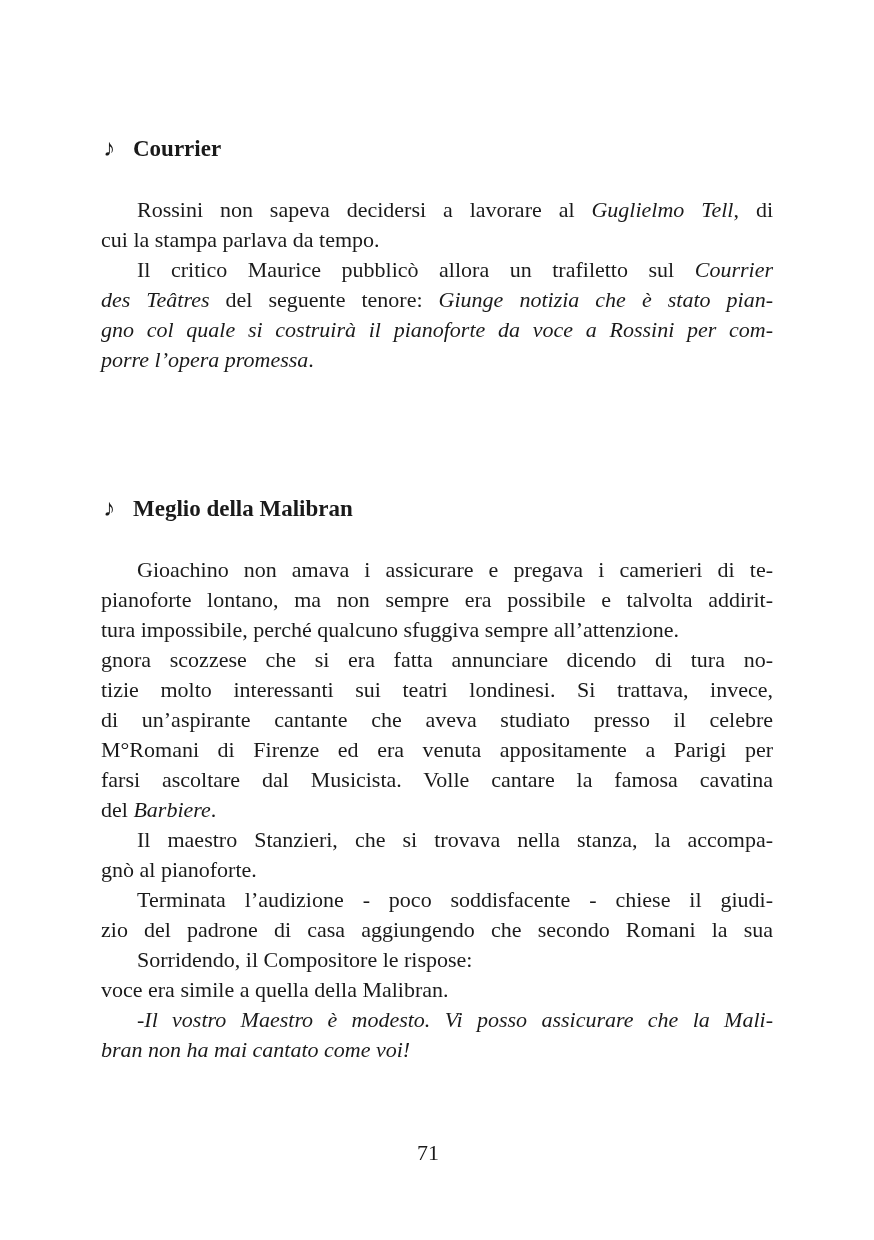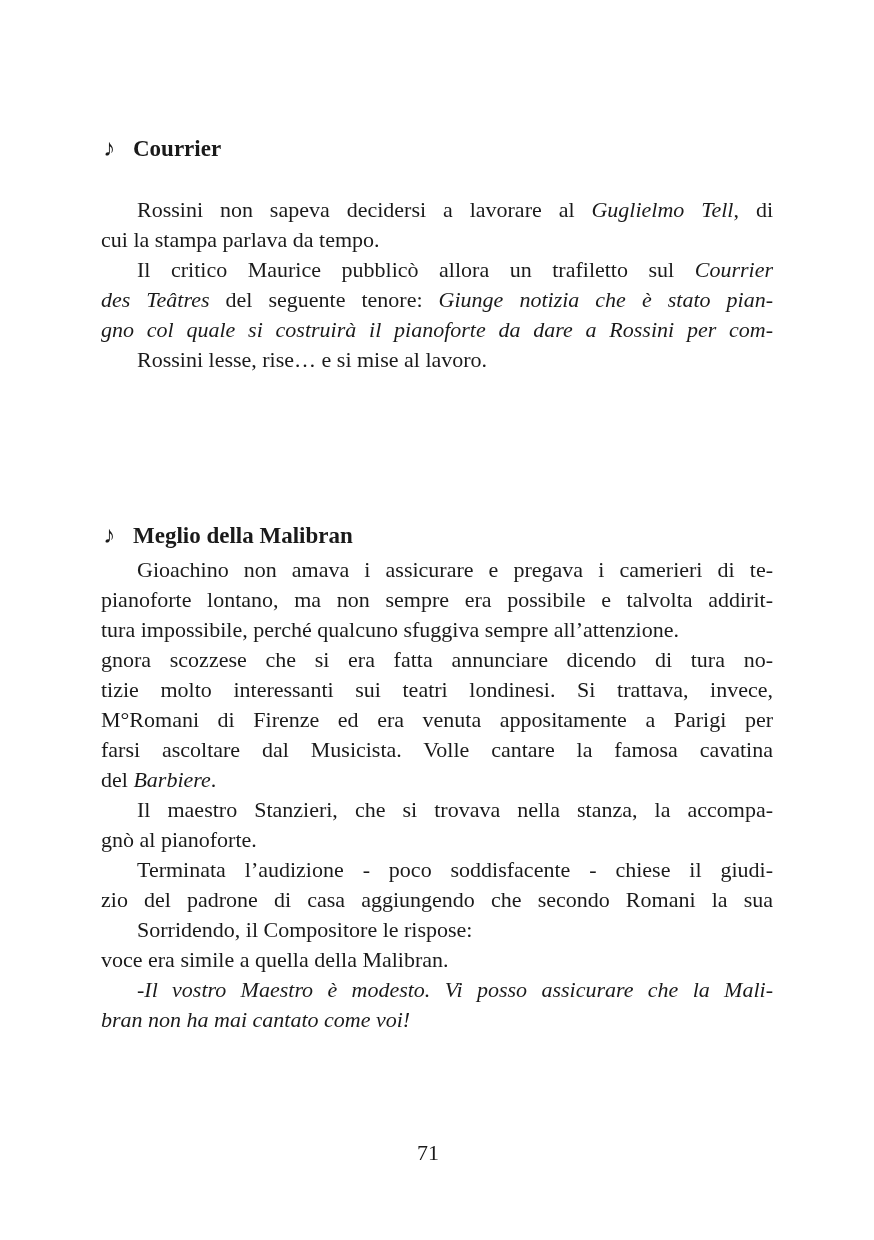--- a/index.html
+++ b/index.html
@@ -21,33 +21,34 @@
 <div class="page">
 
   <div class="heading" style="top:133px;">
     <span class="note">♪</span><span>Courrier</span>
   </div>
   <div class="section" style="top:195px;" id="sec0">
       <div class="line indent"><span>Rossini non sapeva decidersi a lavorare al </span><i>Guglielmo Tell</i><span>, di</span></div>
       <div class="line last"><span>cui la stampa parlava da tempo.</span></div>
       <div class="line indent"><span>Il critico Maurice pubblicò allora un trafiletto sul </span><i>Courrier</i></div>
       <div class="line "><i>des Teâtres</i><span> del seguente tenore: </span><i>Giunge notizia che è stato pian-</i></div>
-      <div class="line "><i>gno col quale si costruirà il pianoforte da dare a Rossini per com-</i></div>
-      <div class="line indent last"><span>Rossini lesse, rise… e si mise al lavoro.</span></div>
+      <div class="line "><i>gno col quale si costruirà il pianoforte da voce a Rossini per com-</i></div>
+      <div class="line last"><i>porre l’opera promessa</i><span>.</span></div>
     </div>
 
-  <div class="heading" style="top:520px;">
+  <div class="heading" style="top:493px;">
     <span class="note">♪</span><span>Meglio della Malibran</span>
   </div>
   <div class="section" style="top:555px;" id="sec1">
       <div class="line indent"><span>Gioachino non amava i assicurare e pregava i camerieri di te-</span></div>
       <div class="line "><span>pianoforte lontano, ma non sempre era possibile e talvolta addirit-</span></div>
       <div class="line last"><span>tura impossibile, perché qualcuno sfuggiva sempre all’attenzione.</span></div>
       <div class="line "><span>gnora scozzese che si era fatta annunciare dicendo di tura no-</span></div>
       <div class="line "><span>tizie molto interessanti sui teatri londinesi. Si trattava, invece,</span></div>
+      <div class="line "><span>di un’aspirante cantante che aveva studiato presso il celebre</span></div>
       <div class="line "><span>M°Romani di Firenze ed era venuta appositamente a Parigi per</span></div>
       <div class="line "><span>farsi ascoltare dal Musicista. Volle cantare la famosa cavatina</span></div>
       <div class="line last"><span>del </span><i>Barbiere</i><span>.</span></div>
       <div class="line indent"><span>Il maestro Stanzieri, che si trovava nella stanza, la accompa-</span></div>
       <div class="line last"><span>gnò al pianoforte.</span></div>
       <div class="line indent"><span>Terminata l’audizione - poco soddisfacente - chiese il giudi-</span></div>
       <div class="line "><span>zio del padrone di casa aggiungendo che secondo Romani la sua</span></div>
       <div class="line indent last"><span>Sorridendo, il Compositore le rispose:</span></div>
       <div class="line last"><span>voce era simile a quella della Malibran.</span></div>
       <div class="line indent"><i>-Il vostro Maestro è modesto. Vi posso assicurare che la Mali-</i></div>

